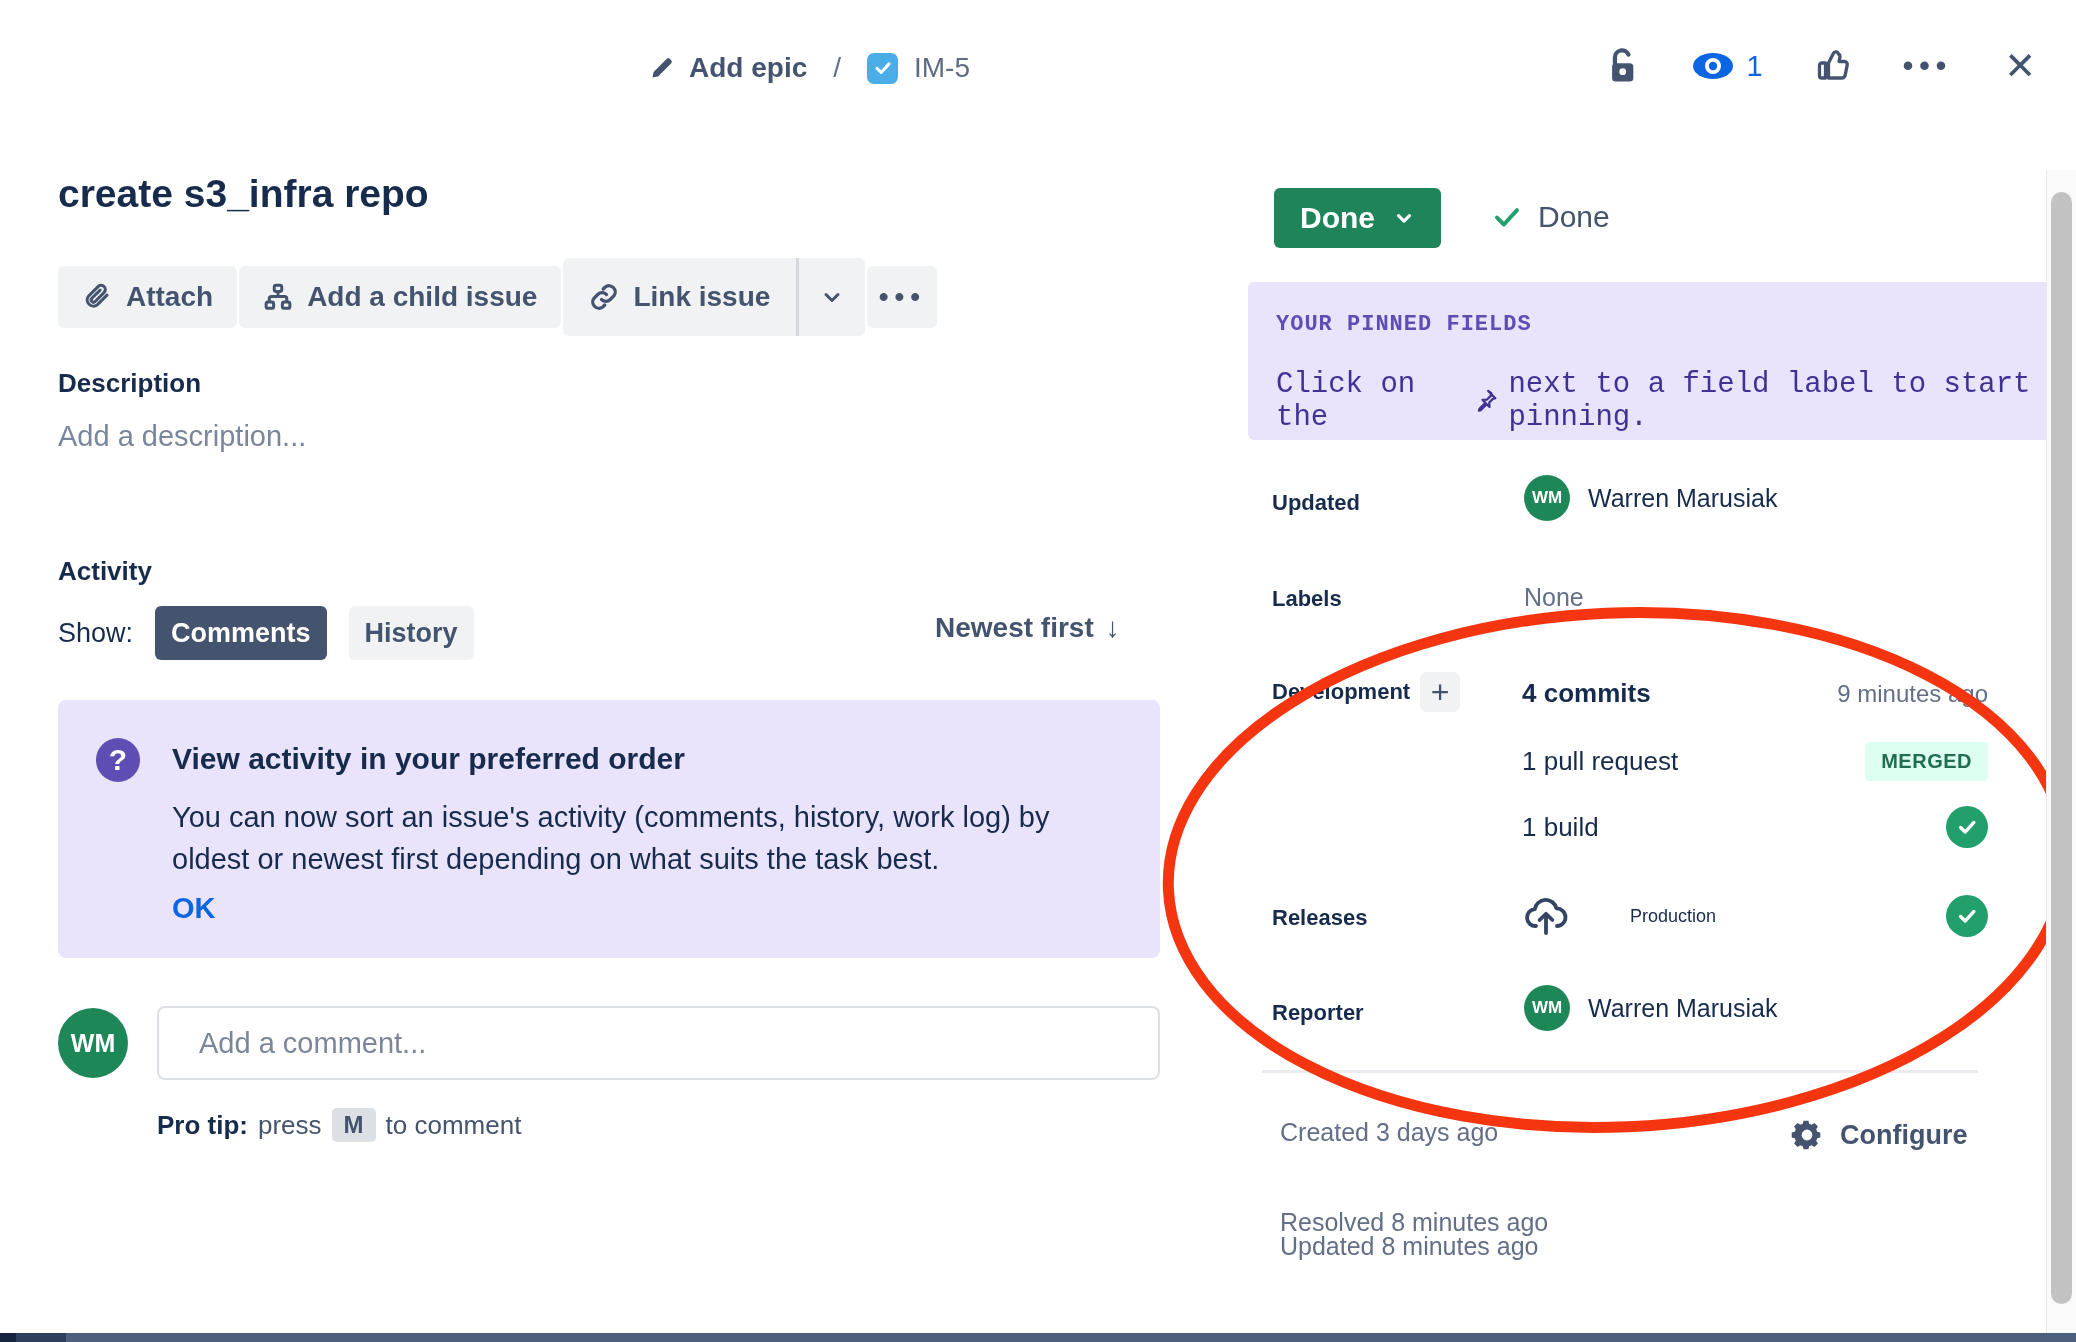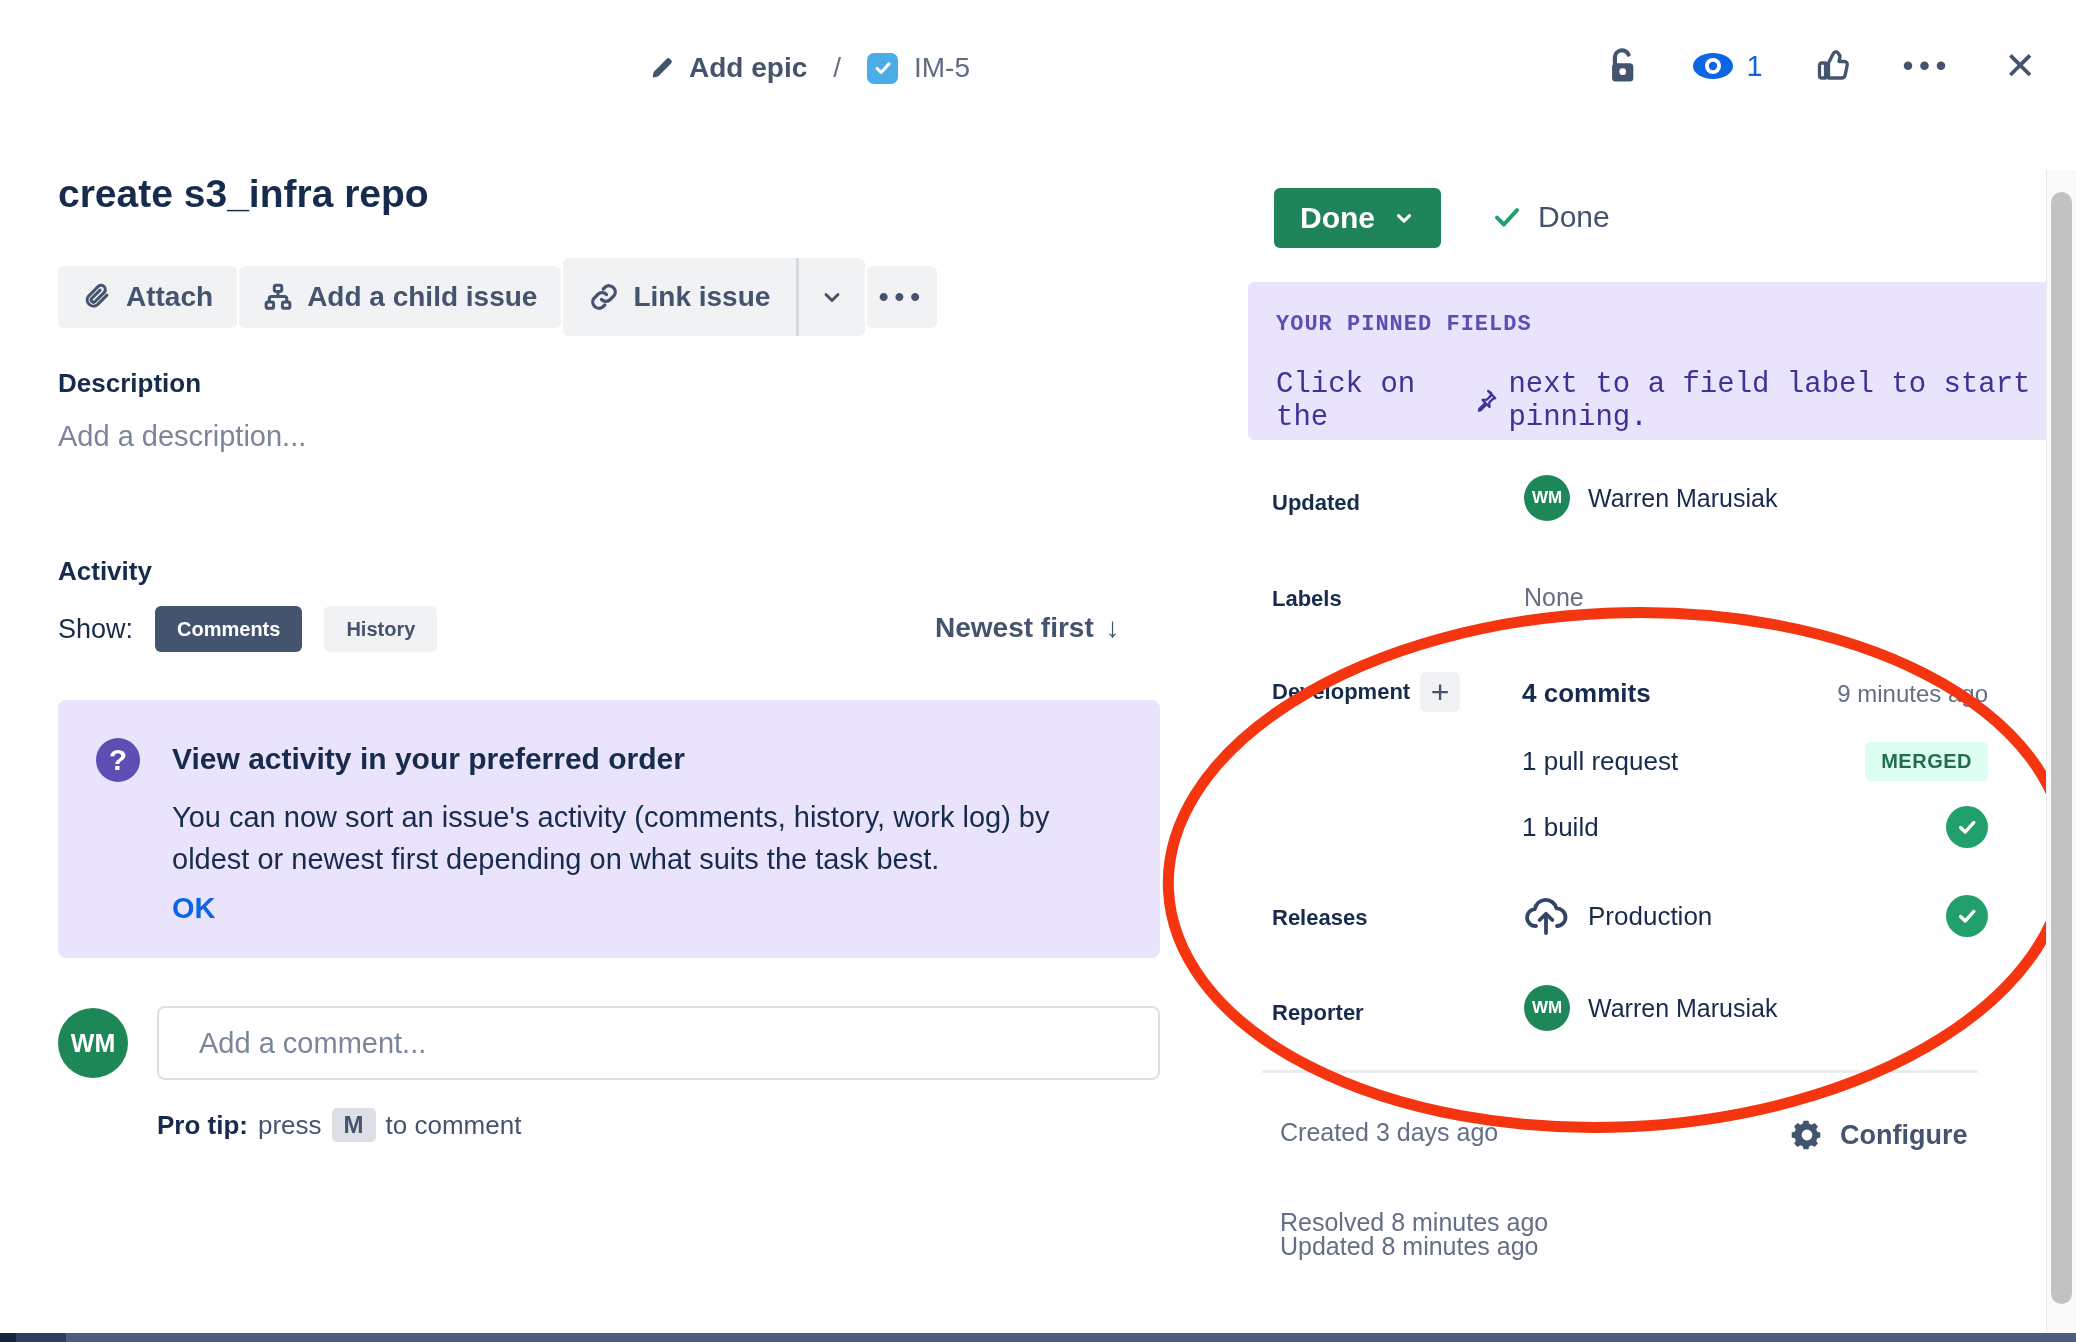--- a/index.html
+++ b/index.html
@@ -35,21 +35,21 @@
   .tb-split .divider { width:3px; background:#D5D8DE; }
   .tb-split .chev-part { display:flex; align-items:center; justify-content:center; width:66px; cursor:pointer; }
   .tb-more { width:70px; justify-content:center; padding:0; }
 
   .sec-heading { font-size:26px; font-weight:700; color:#172B4D; }
   .desc-heading { left:58px; top:368px; }
   .desc-placeholder { left:58px; top:420px; font-size:29px; color:#7A869A; cursor:text; }
   .activity-heading { left:58px; top:556px; }
   .show-row { left:58px; top:606px; display:flex; align-items:center; gap:22px; }
   .show-label { font-size:27px; color:#172B4D; }
-  .tab-btn { height:46px; padding:0 22px; border:none; border-radius:6px; font-family:inherit; font-size:20px; font-weight:700; cursor:pointer; }
+  .tab-btn { height:54px; padding:0 16px; border:none; border-radius:6px; font-family:inherit; font-size:27px; font-weight:700; cursor:pointer; }
   .tab-active { background:#44546F; color:#ffffff; }
   .tab-inactive { background:#F1F2F4; color:#44546F; }
   .sort-row { left:935px; top:612px; display:flex; align-items:center; gap:12px; cursor:pointer; }
   .sort-label { font-size:28px; font-weight:700; color:#44546F; }
   .sort-arrow { font-size:28px; color:#44546F; }
 
   
   .tip-banner { left:58px; top:700px; width:1102px; height:258px; background:#E9E3FC; border-radius:8px; }
   .tip-icon { position:absolute; left:38px; top:38px; width:44px; height:44px; border-radius:50%; background:#5E4DB2; color:#fff;
               display:flex; align-items:center; justify-content:center; font-size:30px; font-weight:700; }
@@ -287,21 +287,21 @@
     </span>
   </div>
 
   <div class="abs field-label" style="left:1272px; top:905px;">Releases</div>
   <div class="dev-row" style="top:892px;">
     <span style="display:flex; align-items:center; gap:18px;">
       <svg width="48" height="48" viewBox="0 0 24 24" fill="none" stroke="#344563" stroke-width="1.9" stroke-linecap="round" stroke-linejoin="round">
           <path d="M7 17a4.2 4.2 0 0 1-.6-8.4 5.5 5.5 0 0 1 10.8-.4A4 4 0 0 1 17.5 17"></path>
           <path d="M12 20.5V11.5M8.8 14l3.2-3.1 3.2 3.1"></path>
         </svg>
-      <span class="field-value" style="font-size:26px;">Production</span>
+      <span class="field-value" style="font-size:18px;margin-left:42px;">Production</span>
     </span>
     <span class="check-circle">
       <svg width="22" height="22" viewBox="0 0 24 24">
           <path d="M5 12.5l5 5L19.5 7" fill="none" stroke="#fff" stroke-width="3.6" stroke-linecap="round" stroke-linejoin="round"></path>
         </svg>
     </span>
   </div>
 
   <div class="abs field-label" style="left:1272px; top:1000px;">Reporter</div>
   <div class="abs person" style="left:1524px; top:985px;">

